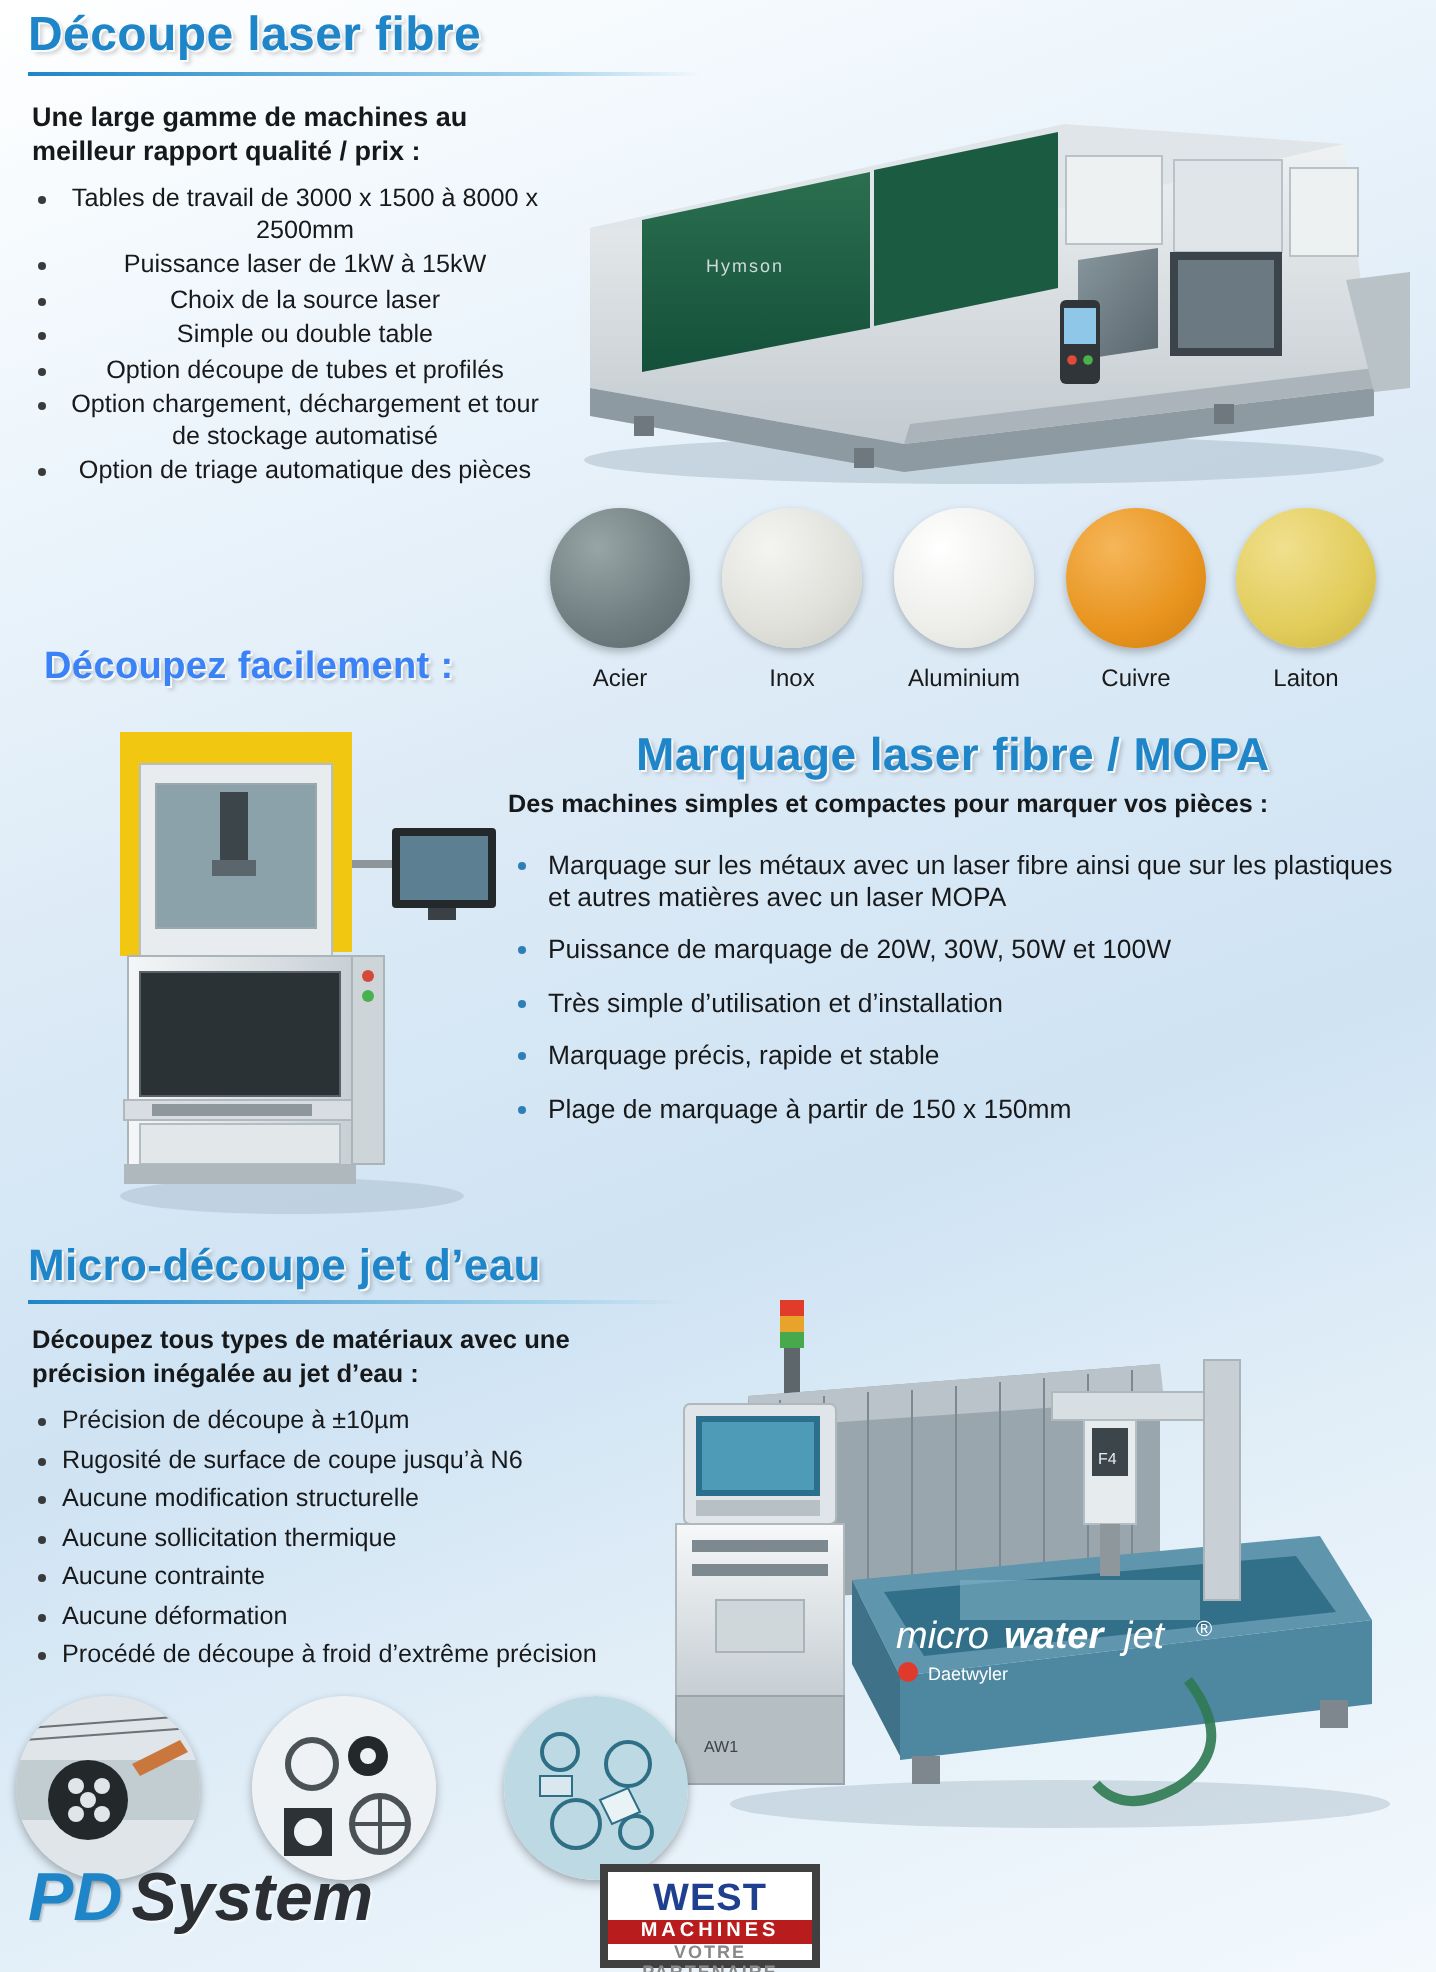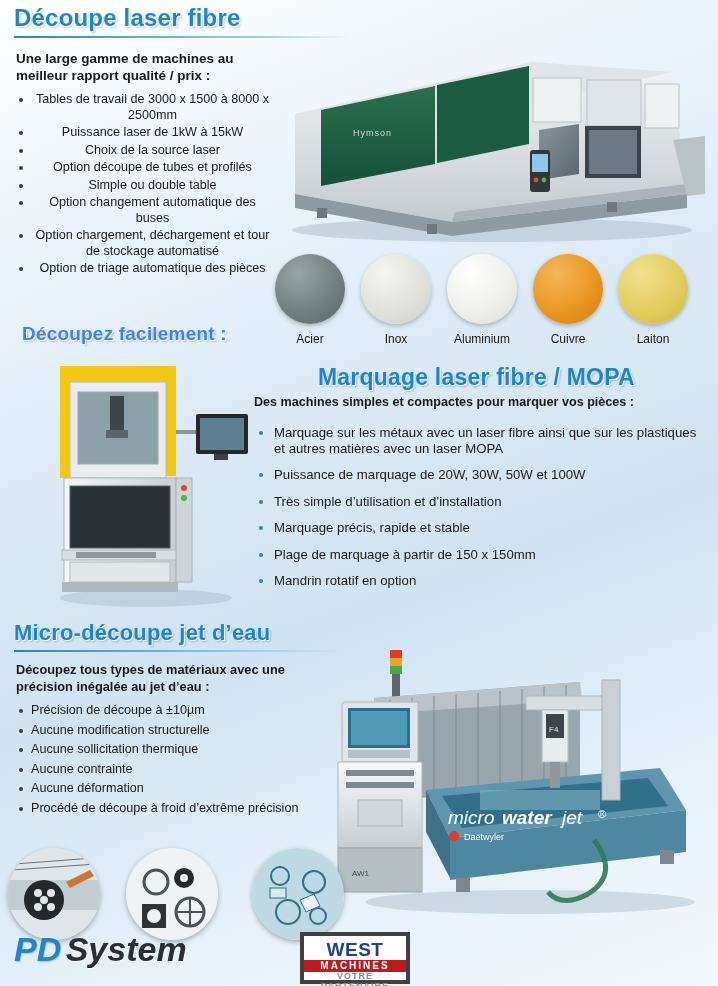--- a/index.html
+++ b/index.html
@@ -61,23 +61,22 @@
 
   <div class="head shadow" style="left:14px;top:4px;font-size:24px;">Découpe laser fibre</div>
   <div class="rule" style="left:14px;top:36px;width:336px;"></div>
 
   <div class="lead" style="left:16px;top:50px;width:252px;">Une large gamme de machines au meilleur rapport qualité / prix :</div>
 
   <ul class="bul" style="left:16px;top:92px;width:258px;text-align:center;">
     <li>Tables de travail de 3000 x 1500 à 8000 x 2500mm</li>
     <li>Puissance laser de 1kW à 15kW</li>
     <li>Choix de la source laser</li>
+    <li>Simple ou double table</li>
     <li>Option découpe de tubes et profilés</li>
-    <li>Simple ou double table</li>
-    <li>Option changement automatique des buses</li>
     <li>Option chargement, déchargement et tour de stockage automatisé</li>
     <li>Option de triage automatique des pièces</li>
   </ul>
 
   <div class="machine" style="left:277px;top:44px;width:430px;height:200px;">
     <svg width="430" height="200" viewBox="0 0 430 200">
       <defs>
         <linearGradient id="gBody" x1="0" y1="0" x2="0" y2="1">
           <stop offset="0" stop-color="#f2f4f5"></stop>
             <stop offset="1" stop-color="#c3cbd0"></stop>
@@ -155,21 +154,20 @@
   <div class="head shadow" style="left:318px;top:364px;font-size:23px;">Marquage laser fibre / MOPA</div>
 
   <div class="lead" style="left:254px;top:394px;width:440px;font-size:12.6px;">Des machines simples et compactes pour marquer vos pièces :</div>
 
   <ul class="bul blue wide" style="left:256px;top:425px;width:442px;">
     <li style="padding-left:18px;">Marquage sur les métaux avec un laser fibre ainsi que sur les plastiques et autres matières avec un laser MOPA</li>
     <li style="padding-left:18px;">Puissance de marquage de 20W, 30W, 50W et 100W</li>
     <li style="padding-left:18px;">Très simple d’utilisation et d’installation</li>
     <li style="padding-left:18px;">Marquage précis, rapide et stable</li>
     <li style="padding-left:18px;">Plage de marquage à partir de 150 x 150mm</li>
-    <li style="padding-left:18px;">Mandrin rotatif en option</li>
   </ul>
 
   <div class="machine" style="left:36px;top:360px;width:230px;height:250px;">
     <svg width="230" height="250" viewBox="0 0 230 250">
       <defs>
         <linearGradient id="mBody" x1="0" y1="0" x2="1" y2="0">
           <stop offset="0" stop-color="#f4f6f7"></stop>
             <stop offset="1" stop-color="#c8d0d4"></stop>
         </linearGradient>
         <linearGradient id="mDark" x1="0" y1="0" x2="1" y2="0">
@@ -212,20 +210,21 @@
     </svg>
   </div>
 
   <div class="head shadow" style="left:14px;top:620px;font-size:22px;">Micro-découpe jet d’eau</div>
   <div class="rule" style="left:14px;top:650px;width:328px;"></div>
 
   <div class="lead" style="left:16px;top:661px;width:310px;font-size:12.8px;">Découpez tous types de matériaux avec une précision inégalée au jet d’eau :</div>
 
   <ul class="bul" style="left:16px;top:703px;width:340px;">
     <li style="margin-bottom:4px;">Précision de découpe à ±10µm</li>
+    <li style="margin-bottom:4px;">Rugosité de surface de coupe jusqu’à N6</li>
     <li style="margin-bottom:4px;">Aucune modification structurelle</li>
     <li style="margin-bottom:4px;">Aucune sollicitation thermique</li>
     <li style="margin-bottom:4px;">Aucune contrainte</li>
     <li style="margin-bottom:4px;">Aucune déformation</li>
     <li style="margin-bottom:4px;">Procédé de découpe à froid d’extrême précision</li>
   </ul>
 
   <div class="wm" style="left:330px;top:640px;width:380px;height:280px;">
     <svg width="380" height="280" viewBox="0 0 380 280">
       <defs>

